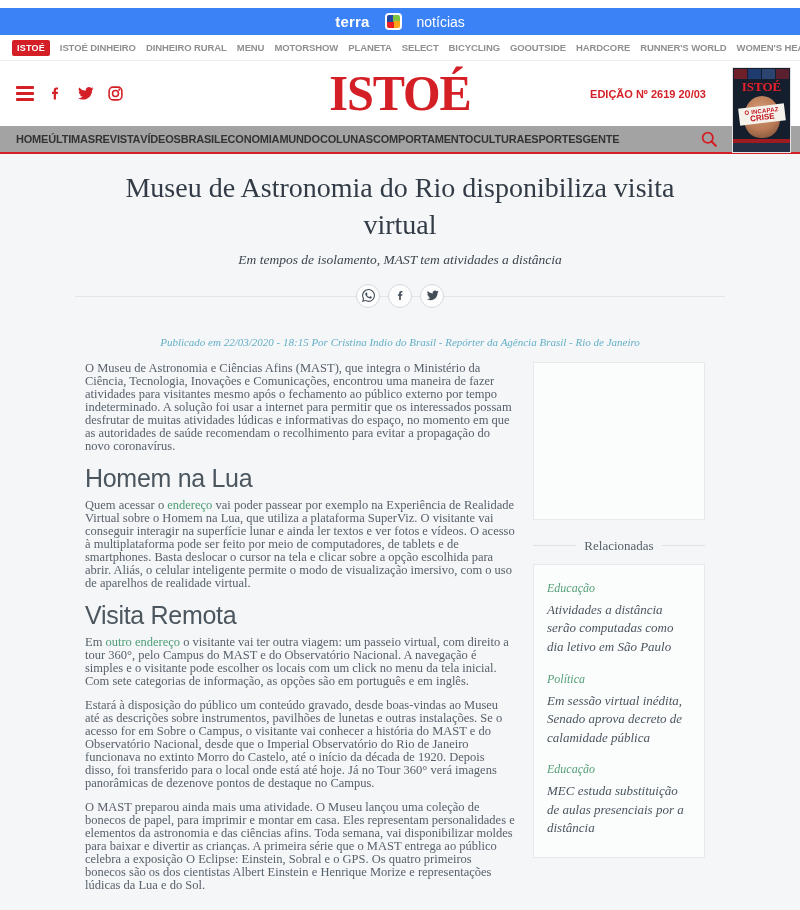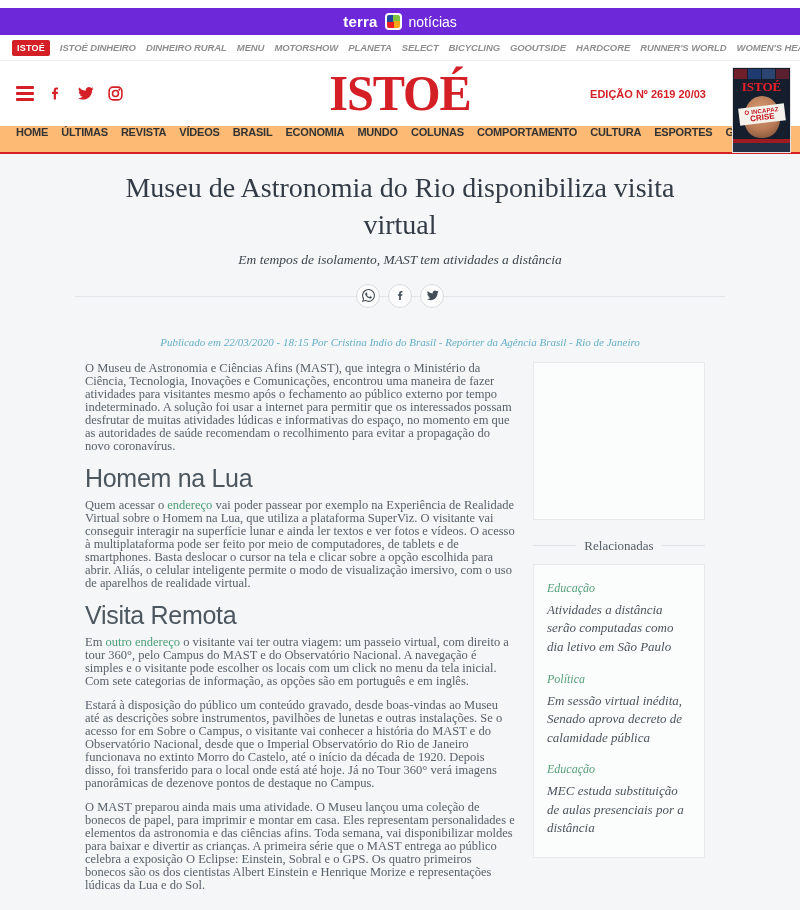--- a/index.html
+++ b/index.html
@@ -2,33 +2,33 @@
 <html lang="pt"><head>
 <meta charset="utf-8">
 <title>ISTOÉ — Museu de Astronomia do Rio disponibiliza visita virtual</title>
 <style>
   * { margin:0; padding:0; box-sizing:border-box; }
   body { background:#dcdcdc; font-family:"Liberation Sans", sans-serif; }
   .page { width:800px; height:910px; margin:0 auto; background:#fff; position:relative; overflow:hidden; }
 
   
   .top-gap { height:8px; background:#fff; }
-  .terra-bar { height:27px; background:#6d28d9; display:flex; align-items:center; justify-content:center; gap:7px; }
+  .terra-bar { height:27px; background:#3b82f6; display:flex; align-items:center; justify-content:center; gap:15px; }
   .terra-brand { color:#fff; font-size:15px; font-weight:700; letter-spacing:.2px; }
   .terra-icon { width:17px; height:17px; border-radius:4px;
     background:conic-gradient(#7dc242 0 25%, #f9a51a 0 50%, #ed1c24 0 75%, #2146a0 0 100%);
     border:2px solid #fff; }
   .terra-section { color:#fff; font-size:14px; }
 
   
   .partner-bar { height:25px; background:#fff; display:flex; align-items:center; gap:10px;
     padding:0 12px; white-space:nowrap; }
   .istoe-badge { background:#d41f26; color:#fff; font-size:9px; font-weight:700;
     padding:3px 5px; border-radius:2px; letter-spacing:.2px; }
-  .partner-link { color:#8f8f8f; font-size:9.5px; font-weight:600; letter-spacing:-.1px; cursor:pointer;font-style:italic; }
+  .partner-link { color:#8f8f8f; font-size:9.5px; font-weight:600; letter-spacing:-.1px; cursor:pointer; }
 
   
   .site-header { height:66px; background:#fff; border-top:1px solid #eee; position:relative;
     display:flex; align-items:center; padding:0 16px; }
   .header-left { display:flex; align-items:center; gap:13px; }
   .hamburger { display:flex; flex-direction:column; gap:3px; cursor:pointer; }
   .hamburger span { width:18px; height:3px; background:#d41f26; border-radius:1px; }
   .hsoc { width:17px; height:17px; color:#d41f26; cursor:pointer; }
   .logo { position:absolute; left:50%; top:50%; transform:translate(-50%,-52%) scale(1.05,1.12);
     font-family:"Liberation Serif", serif; font-weight:700; font-size:46px; color:#d41f26;
@@ -47,22 +47,22 @@
   .cover-face { position:absolute; left:11px; top:28px; width:36px; height:42px; border-radius:50% 50% 45% 45%;
     background:radial-gradient(circle at 45% 38%, #d8a07a 0%, #b97a55 55%, #6e4630 100%); }
   .cover-mask { position:absolute; left:6px; top:38px; width:46px; background:#f5f2ec; transform:rotate(-7deg);
     text-align:center; color:#c3151d; padding:2px 0 1px; }
   .cover-mask .m1 { font-size:6px; font-weight:700; line-height:6px; letter-spacing:.2px; }
   .cover-mask .m2 { font-size:8px; font-weight:700; line-height:8px; }
   .cover-bar-red { position:absolute; bottom:9px; left:0; right:0; height:4px; background:#9e1b22; }
   .cover-bar-dark { position:absolute; bottom:0; left:0; right:0; height:9px; background:#232f44; }
 
   
-  .main-nav { height:28px; background:#fdba74; border-bottom:2px solid #d41f26;
-    display:flex; align-items:flex-start; gap:13px; padding:0 16px; }
+  .main-nav { height:28px; background:#a3a3a3; border-bottom:2px solid #d41f26;
+    display:flex; align-items:center; gap:0; padding:0 16px; }
   .nav-item { font-size:11px; font-weight:700; color:#333; letter-spacing:-.2px; cursor:pointer; }
   .search-btn { margin-left:auto; margin-right:66px; width:18px; height:18px; cursor:pointer; }
 
   
   .content { height:757px; background:#f4f6f7; overflow:hidden; padding-top:16px; }
   .article-title { max-width:600px; margin:0 auto; text-align:center;
     font-family:"Liberation Serif", serif; font-weight:400; font-size:28px; line-height:1.32;
     color:#333c46; }
   .article-subtitle { text-align:center; margin-top:8px; font-family:"Liberation Serif", serif;
     font-style:italic; font-size:13.5px; color:#3c454e; }

